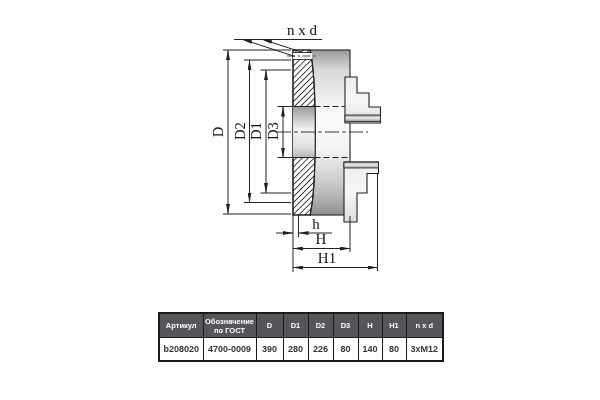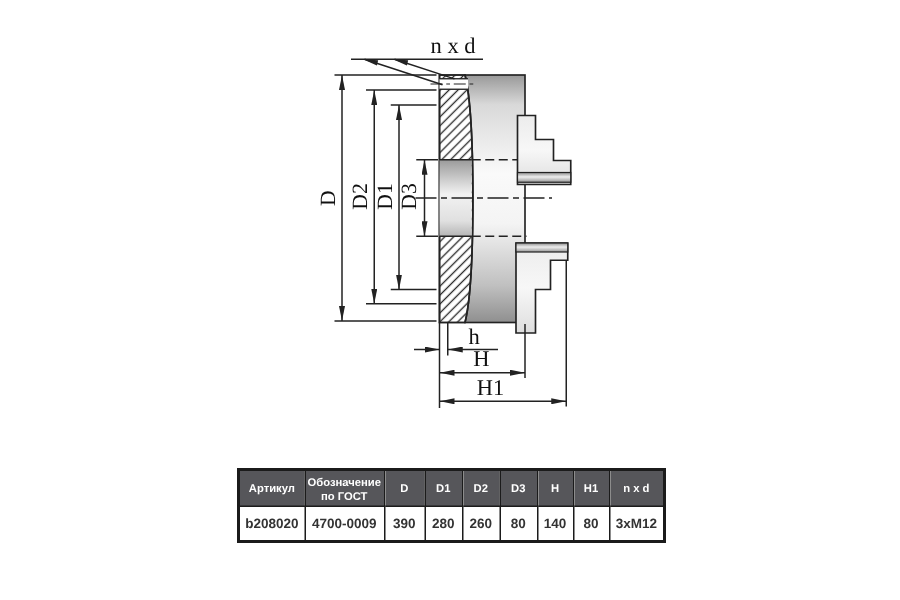--- a/index.html
+++ b/index.html
@@ -182,20 +182,20 @@
       <th>H1</th>
       <th>n x d</th>
     </tr>
   </thead>
   <tbody>
     <tr>
       <td>b208020</td>
       <td>4700-0009</td>
       <td>390</td>
       <td>280</td>
-      <td>260</td>
+      <td>226</td>
       <td>80</td>
       <td>140</td>
       <td>80</td>
       <td>3xM12</td>
     </tr>
   </tbody>
 </table>
 
 </body></html>

